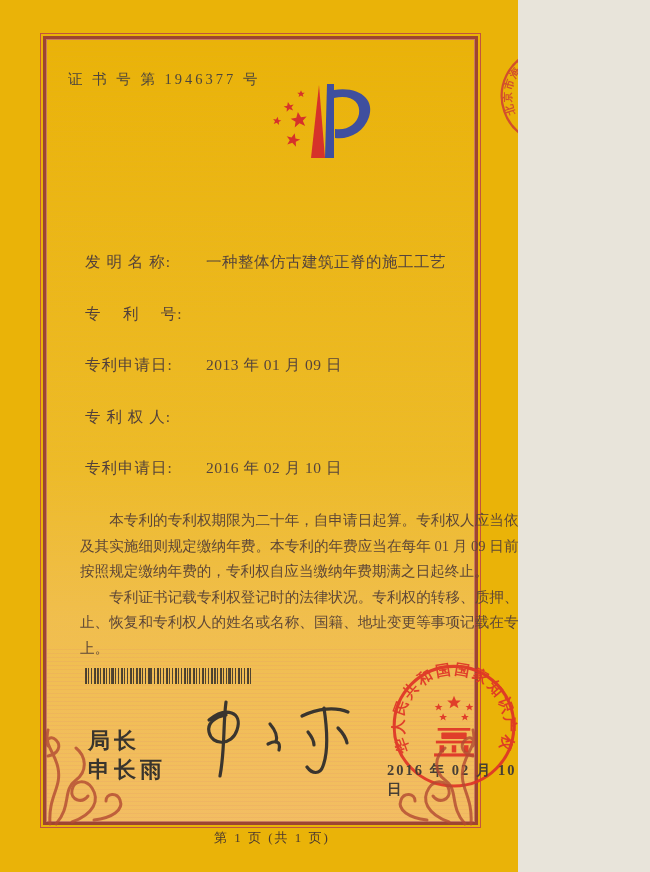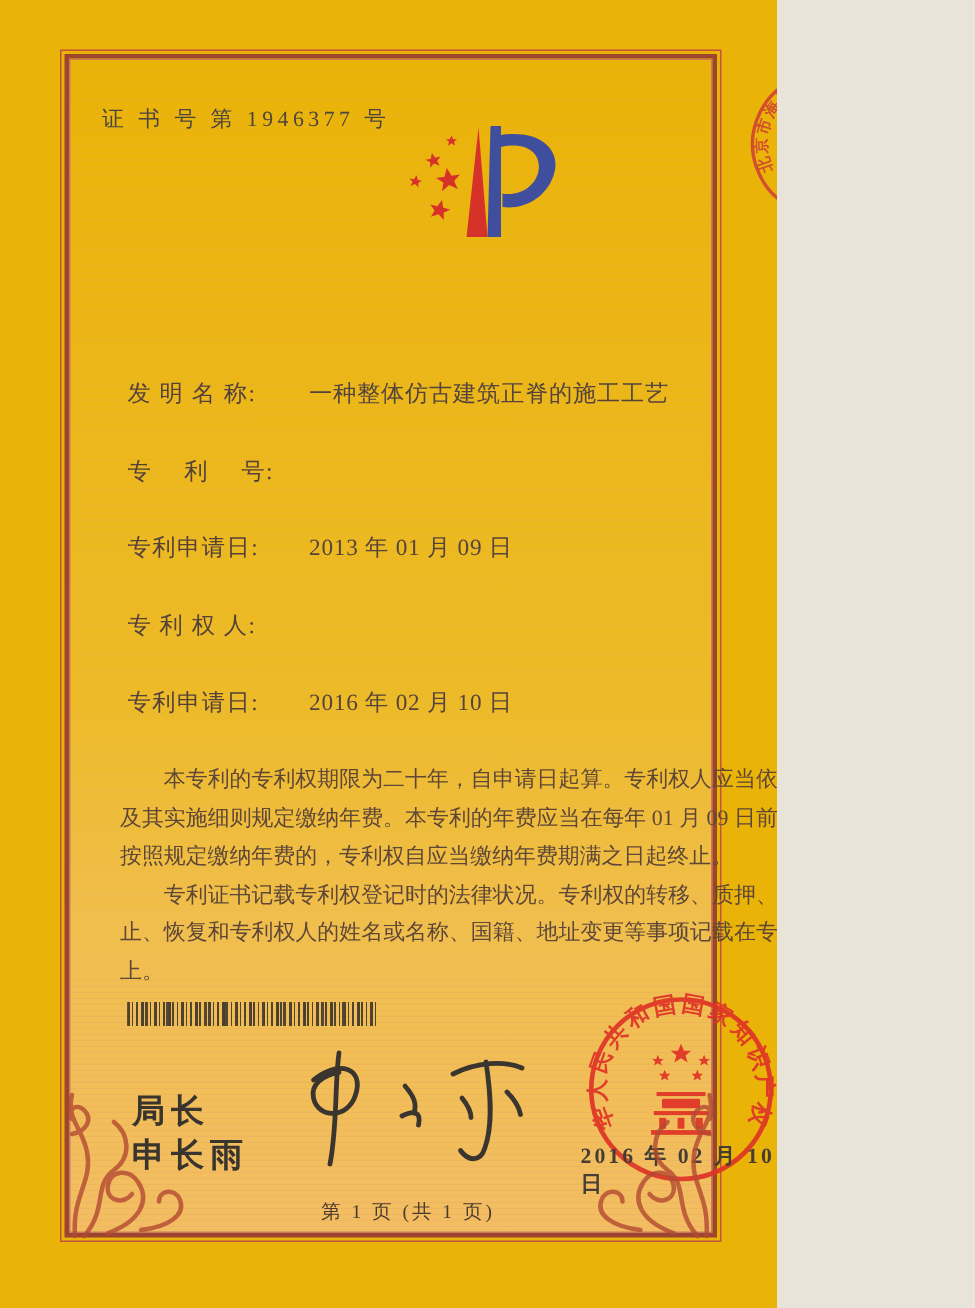--- a/index.html
+++ b/index.html
@@ -62,21 +62,21 @@
     line-height:29px;
     font-family:"Liberation Sans","DejaVu Sans",sans-serif;
   }
   .signature{ position:absolute; left:196px; top:692px; }
   .seal{ position:absolute; left:386px; top:660px; opacity:.92; }
   .seal-date{
     position:absolute; left:387px; top:761px;
     font-size:14.5px; color:#463e35; letter-spacing:2px; font-weight:bold;
   }
   .footer{
-    position:absolute; left:0; right:0; top:799px; text-align:center;
+    position:absolute; left:0; right:0; top:829px; text-align:center;
     font-size:13px; color:#4c3a2e; letter-spacing:2px;padding-left:26px;
   }
   .orn{ position:absolute; pointer-events:none; opacity:.8; }
   .orn-left{ left:42px; bottom:46px; }
   .orn-right{ right:39px; bottom:46px; transform:scaleX(-1); }
 </style>
 </head>
 <body>
 
 <div class="page">

